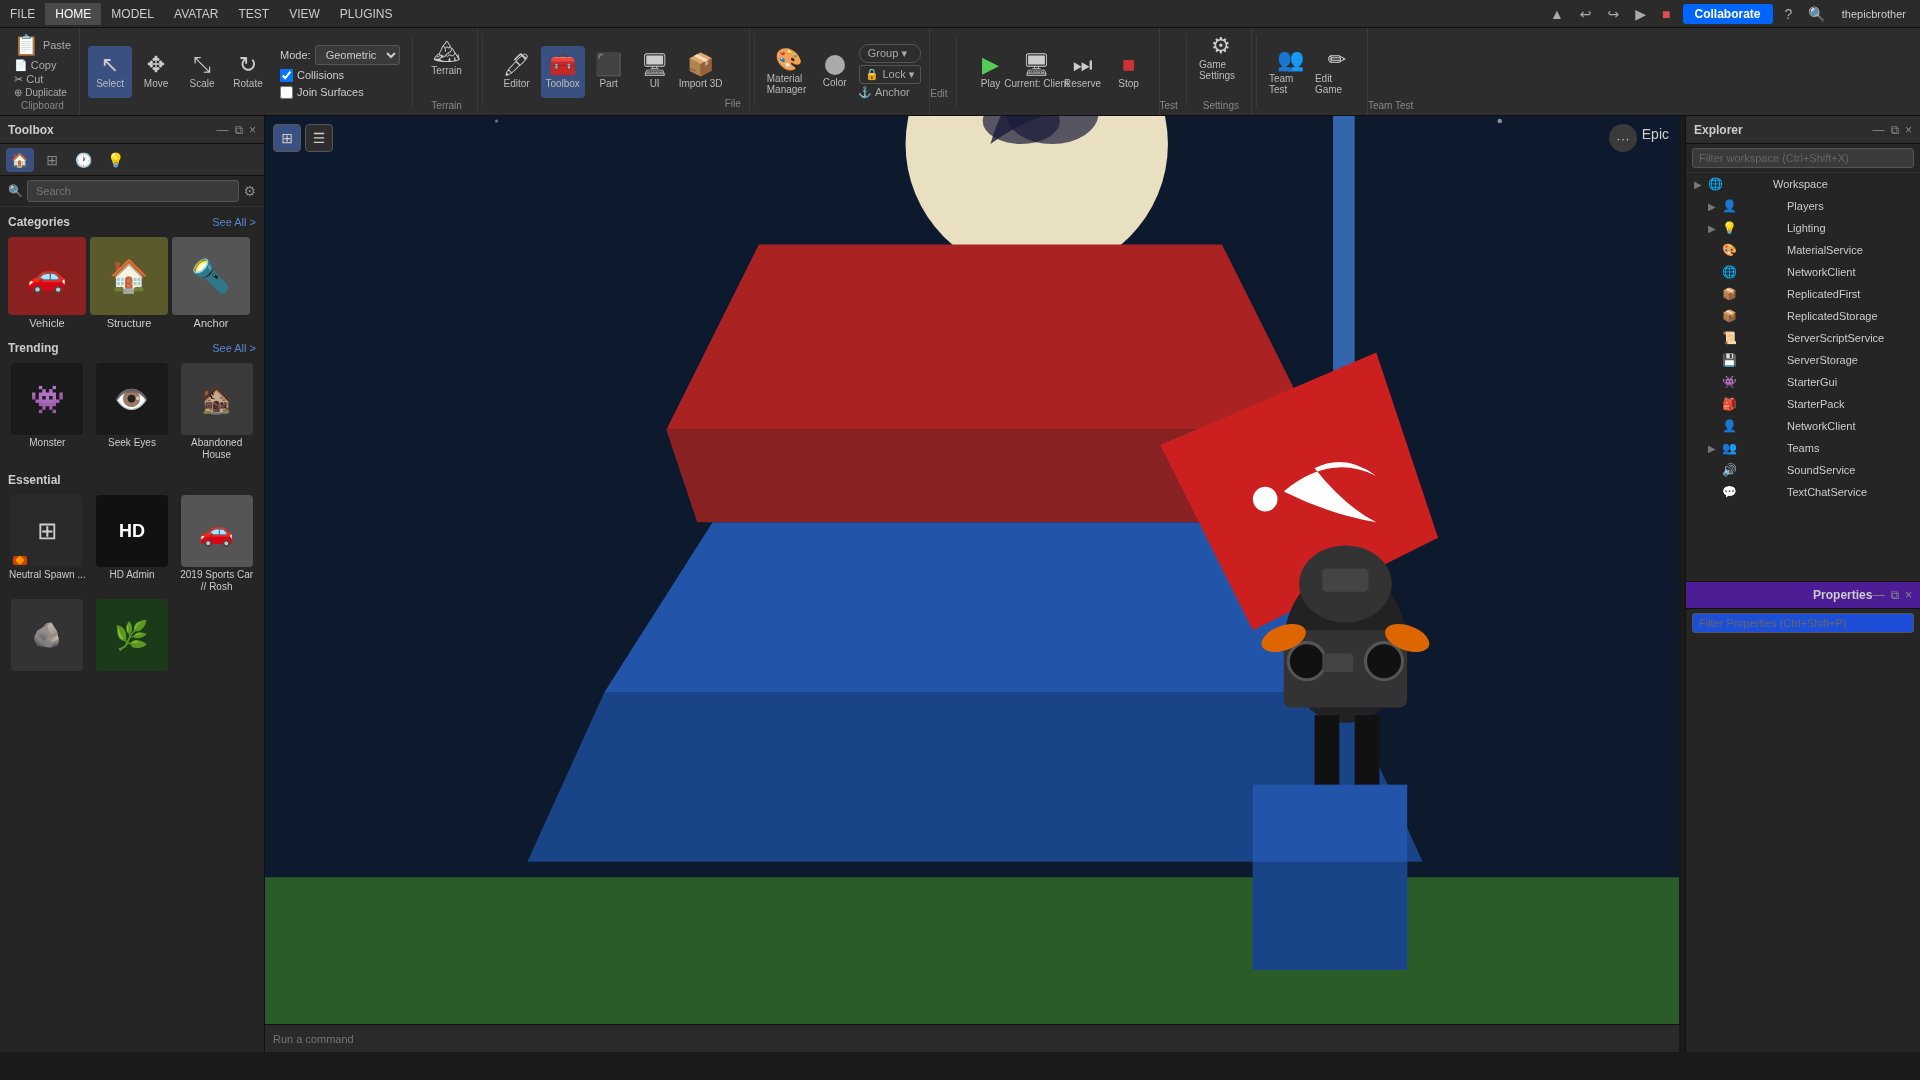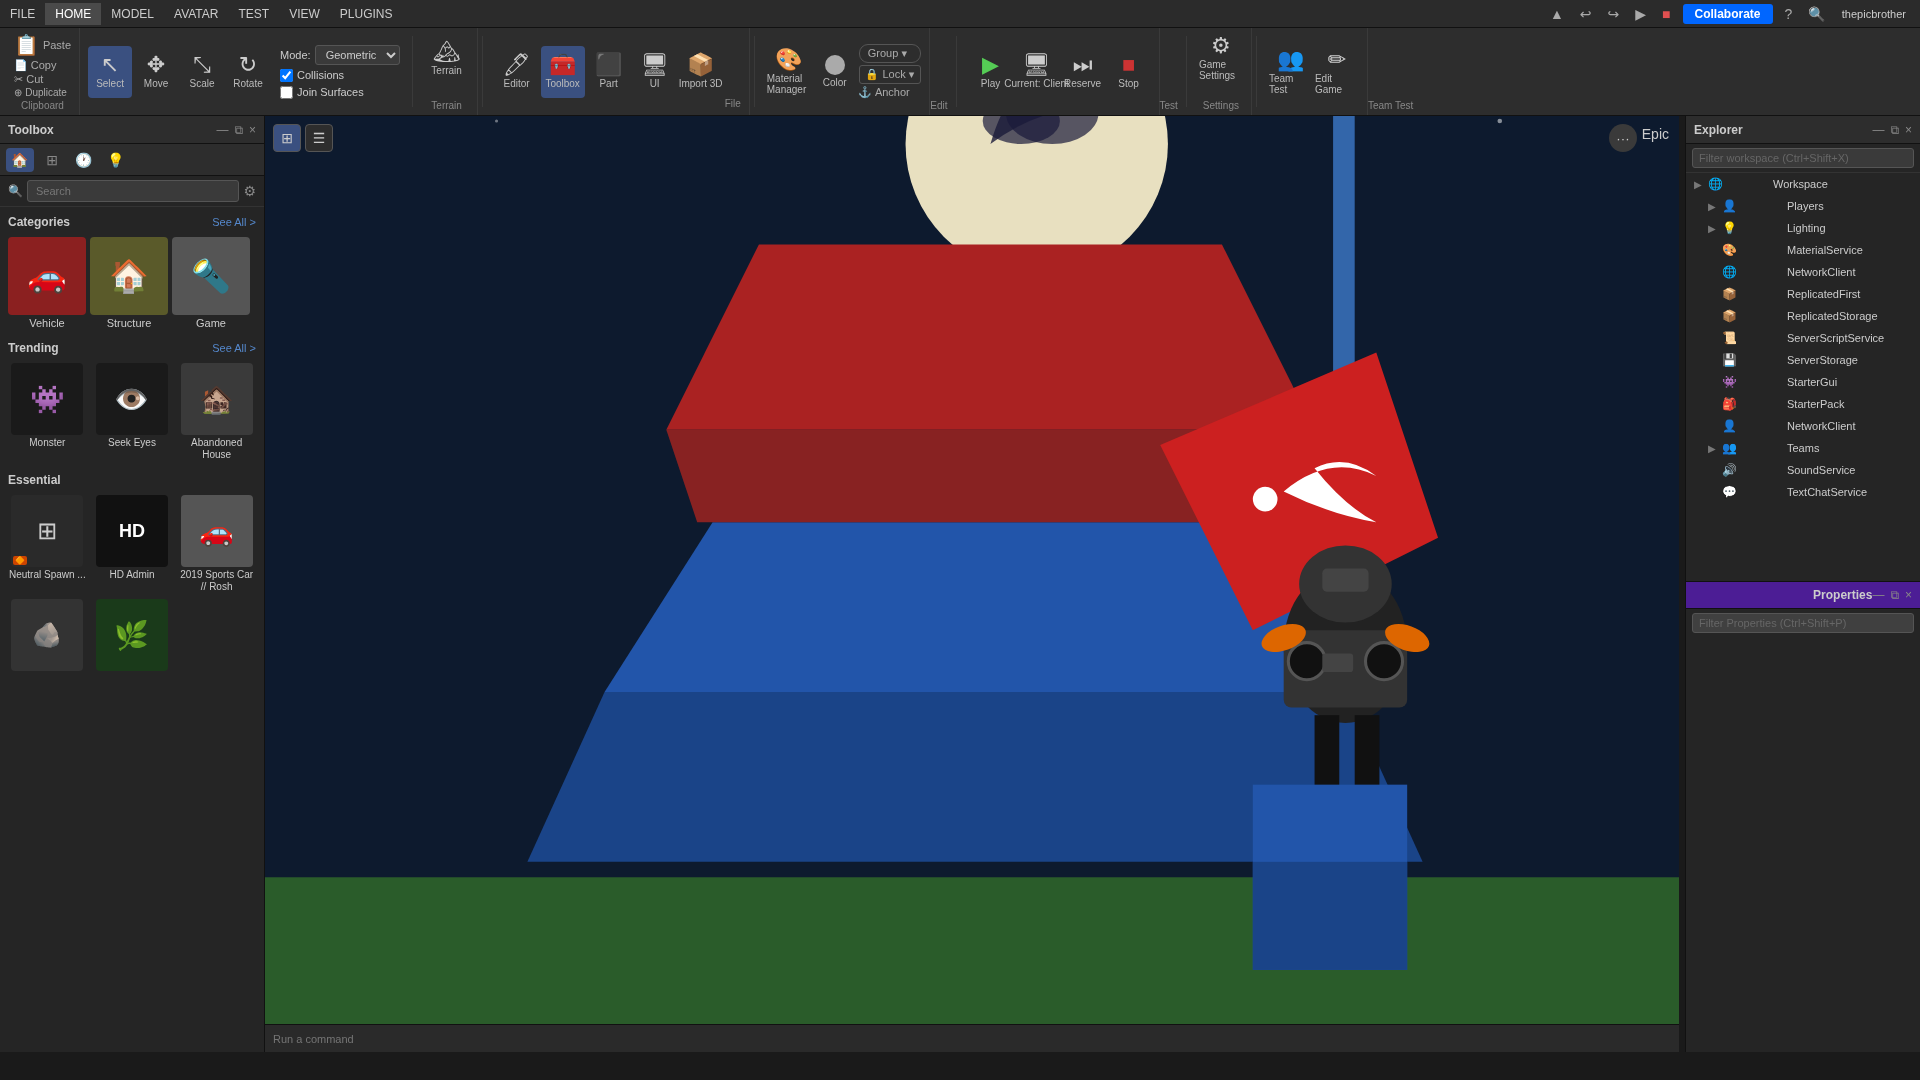--- a/index.html
+++ b/index.html
@@ -89,21 +89,21 @@
     .explorer-search input::placeholder { color: #666; }
 
     .explorer-tree { flex: 1; overflow-y: auto; }
     .tree-item { display: flex; align-items: center; height: 22px; padding-left: 8px; cursor: pointer; }
     .tree-arrow { width: 14px; color: #777; font-size: 10px; flex-shrink: 0; }
     .tree-icon { width: 16px; height: 16px; margin-right: 4px; display: flex; align-items: center; justify-content: center; font-size: 12px; flex-shrink: 0; }
     .tree-label { font-size: 11px; color: #ccc; margin-left: 45px; }
 
     .properties-header { display: flex; align-items: center; justify-content: flex-end; background: #4c1d95; height: 28px; padding: 0 8px; border-bottom: 1px solid #111; border-top: 1px solid #111; }
     .properties-search { padding: 4px 6px; }
-    .properties-search input { width: 100%; background: #404040; border: 1px solid #555; color: #ccc; padding: 3px 6px; font-size: 11px; border-radius: 3px; outline: none; }
+    .properties-search input { width: 100%; background: #1d4ed8; border: 1px solid #555; color: #ccc; padding: 3px 6px; font-size: 11px; border-radius: 3px; outline: none; }
     .properties-search input::placeholder { color: #666; }
     .properties-body { flex: 1; padding: 4px; }
 
     
     .tab-strip { display: flex; background: #2d2d2d; border-bottom: 1px solid #111; height: 24px; padding: 0 4px; }
     .tab { display: flex; align-items: center; gap: 4px; padding: 0 10px; font-size: 11px; color: #aaa; cursor: pointer; border-bottom: 2px solid transparent; }
     .tab.active { color: #fff; border-bottom-color: #4488ff; }
     .tab-close { font-size: 10px; color: #777; cursor: pointer; }
 
     
@@ -241,21 +241,21 @@
       <span class="tb-icon" style="width:20px;height:20px;border-radius:50%;background:#aaa;display:block;"></span>
       <span class="tb-label">Color</span>
     </div>
     <div style="display:flex; flex-direction:column; gap:2px; justify-content:center;">
       <div style="display:flex; align-items:center; gap:4px; font-size:11px; color:#aaa; cursor:pointer; border:1px solid #555; border-radius:9px; padding:2px 8px;">Group ▾</div>
       <div style="display:flex; align-items:center; gap:4px; font-size:11px; color:#aaa; cursor:pointer; border:1px solid #555; border-radius:3px; padding:2px 6px;">🔒 Lock ▾</div>
       <div style="display:flex; align-items:center; gap:4px; font-size:11px; color:#aaa; cursor:pointer;">⚓ Anchor</div>
     </div>
 
   </div>
-  <div style="align-self:flex-end; padding-bottom:4px; font-size:10px; color:#888; padding-right:4px;">Edit</div>
+  <div style="align-self:flex-end; padding-bottom:16px; font-size:10px; color:#888; padding-right:4px;">Edit</div>
 
   <div class="toolbar-sep"></div>
 
   <div class="toolbar-section" style="flex-direction:row; gap:2px;">
     <div class="tb-btn">
       <span class="tb-icon" style="color:#55cc55;">▶</span>
       <span class="tb-label">Play</span>
     </div>
     <div class="tb-btn">
       <span class="tb-icon">🖥</span>
@@ -334,21 +334,21 @@
       <div class="category-item">
         <div class="category-thumb structure">
           <span style="font-size:32px;">🏠</span>
         </div>
         <span class="category-label">Structure</span>
       </div>
       <div class="category-item">
         <div class="category-thumb light">
           <span style="font-size:32px;">🔦</span>
         </div>
-        <span class="category-label">Game</span>
+        <span class="category-label">Anchor</span>
       </div>
     </div>
 
     <div class="section-header">
       <span class="section-title">Trending</span>
       <span class="see-all-btn">See All &gt;</span>
     </div>
     <div class="items-grid">
       <div class="item-card">
         <div class="item-thumb" style="background:#1a1a1a;">

